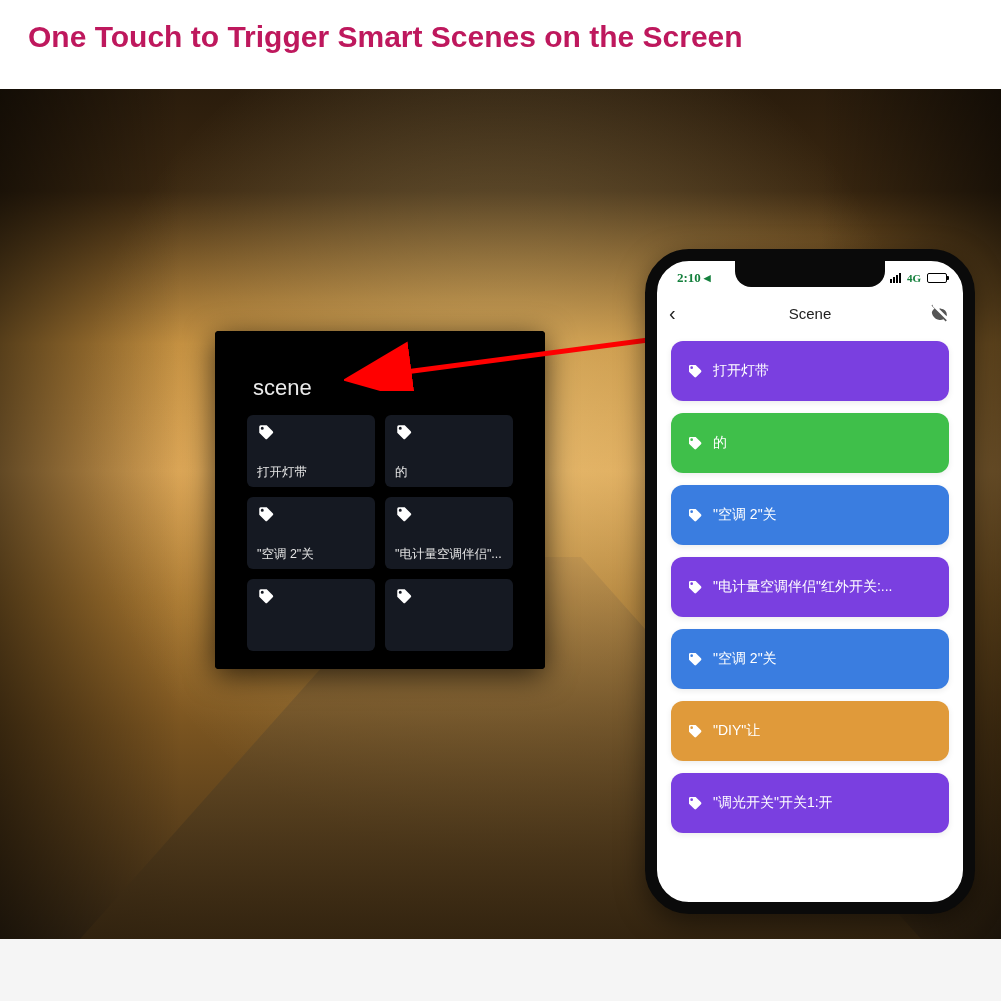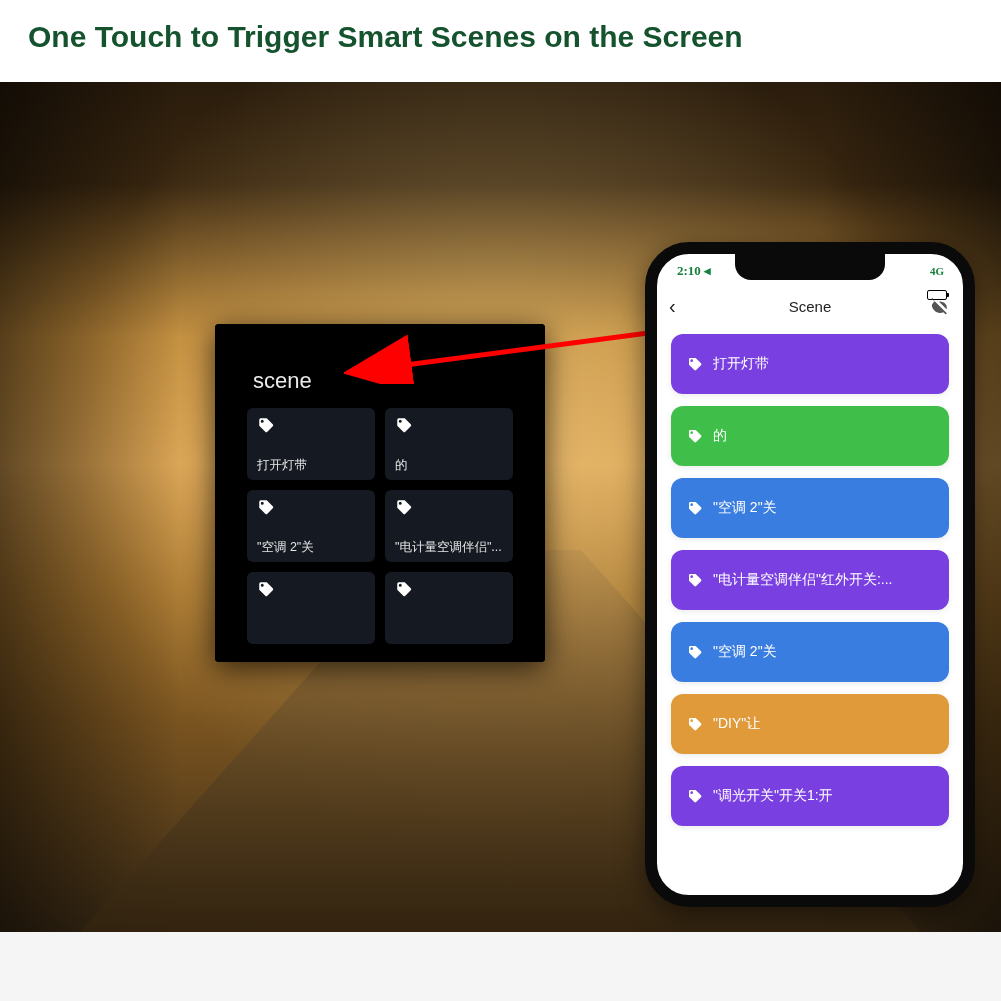--- a/index.html
+++ b/index.html
@@ -10,22 +10,22 @@
     background: #f5f5f5;
     overflow: hidden;
   }
   .header {
     padding: 20px 28px 14px;
     background: #fff;
   }
   .title {
     font-size: 30px;
     font-weight: 600;
-    color: #14532d;
-    margin-bottom: 14px;
+    color: #be185d;
+    margin-bottom: 21px;
   }
   .subtitle {
     font-size: 23px;
     color: #4a4a4a;
     line-height: 1.35;
   }
   .image-area {
     position: relative;
     width: 1001px;
     height: 850px;
@@ -124,21 +124,21 @@
   }
   .status-bar {
     height: 34px;
     display: flex; align-items: center; justify-content: space-between;
     padding: 0 16px 0 20px;
     font-size: 13px;
     font-weight: 600;
     color: #15803d;
     font-family: Liberation Serif, serif;
   }
-  .status-right { display: flex; align-items: center; gap: 13px; font-size: 11px; flex-direction: column; }
+  .status-right { display: flex; align-items: center; gap: 6px; font-size: 11px; }
   .signal-bars { display: inline-flex; gap: 1px; align-items: flex-end; }
   .signal-bars span { width: 2px; background: #000; display: inline-block; }
   .signal-bars span:nth-child(1){height:4px}
   .signal-bars span:nth-child(2){height:6px}
   .signal-bars span:nth-child(3){height:8px}
   .signal-bars span:nth-child(4){height:10px}
   .battery { width: 20px; height: 10px; border: 1px solid #000; border-radius: 2px; position: relative; }
   .battery::after { content:""; position:absolute; right:-3px; top:2px; width:2px; height:4px; background:#000; border-radius:0 1px 1px 0;}
   .battery-fill { background: #2fbf3a; height: 100%; width: 85%; }
 

